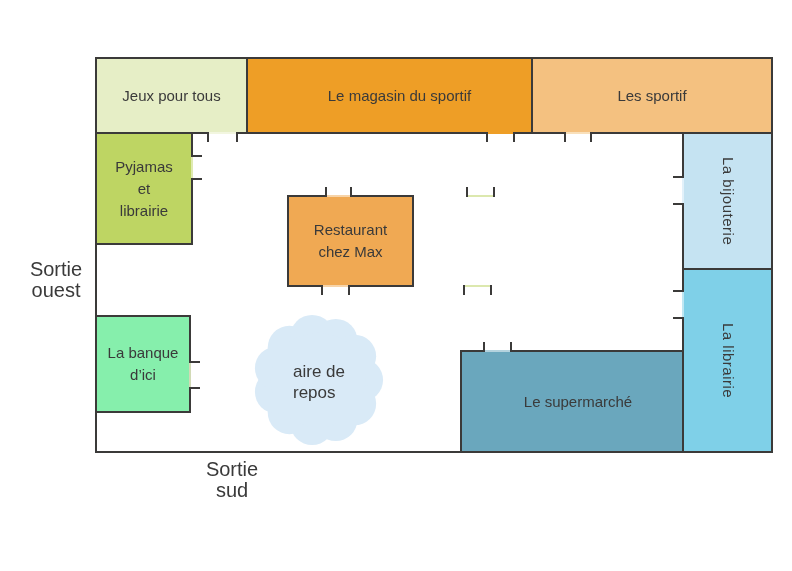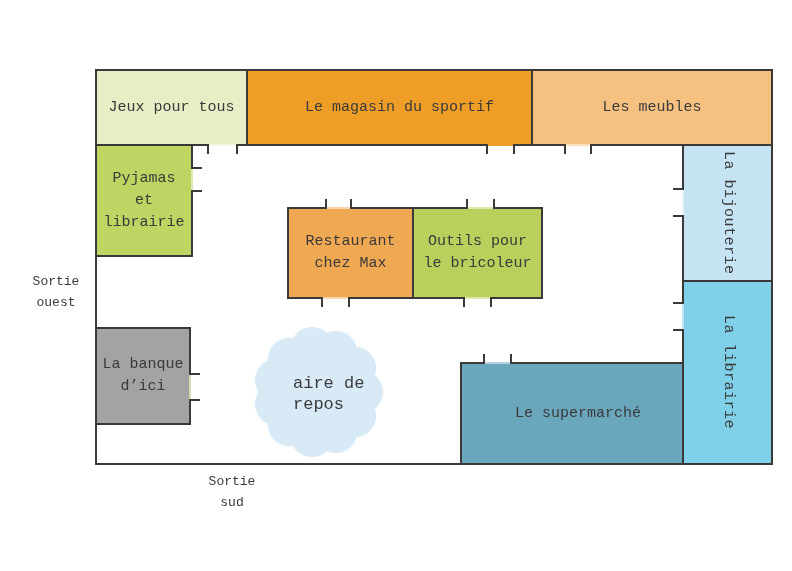--- a/index.html
+++ b/index.html
@@ -1,19 +1,19 @@
 <!DOCTYPE html>
 <html style="--wall: #3b3a39; --text: #3a3a3a;"><head>
 <meta charset="utf-8">
 <style>
   :root { --wall:#3b3a39; --text:#3a3a3a; }
   html,body{margin:0;padding:0;background:#fff;}
   #stage{
     position:relative;width:792px;height:501px;background:#fff;overflow:hidden;
-    font-family:Liberation Mono, monospace;color:var(--text);margin-top:12px;
+    font-family:Liberation Sans, sans-serif;color:var(--text);
   }
   
   .outer{position:absolute;left:95px;top:57px;width:678px;height:396px;
          border:2px solid var(--wall);box-sizing:border-box;z-index:1;background:#fff;}
   
   .room{position:absolute;border:2px solid var(--wall);box-sizing:border-box;z-index:2;
         display:flex;align-items:center;justify-content:center;}
   .room .lbl{font-size:15px;line-height:22px;text-align:center;color:var(--text);}
   .room .lbl span{display:block;}
   .room.vertical .lbl{writing-mode:vertical-rl;text-align:center;letter-spacing:.5px;}
@@ -45,21 +45,21 @@
   .ds i{width:2px;height:10px;top:0;}   .ds i.t1{left:-2px;}  .ds i.t2{right:-2px;}
   .dn i{width:2px;height:10px;bottom:0;}.dn i.t1{left:-2px;}  .dn i.t2{right:-2px;}
   .de i{width:10px;height:2px;left:1px;}.de i.t1{top:-2px;}   .de i.t2{bottom:-2px;}
   .dw i{width:10px;height:2px;left:-9px;}.dw i.t1{top:-2px;}  .dw i.t2{bottom:-2px;}
   
   .cloud{position:absolute;left:249px;top:311px;width:138px;height:138px;z-index:3;}
   .cloud-label{position:absolute;left:293px;top:361px;z-index:4;
                font-size:17px;line-height:21px;text-align:left;color:var(--text);}
   .cloud-label span{display:block;}
   
-  .exit{position:absolute;font-size:13px;line-height:21px;text-align:center;color:var(--text);z-index:2;}
+  .exit{position:absolute;font-size:20px;line-height:21px;text-align:center;color:var(--text);z-index:2;}
   .exit span{display:block;}
   .exit-w{left:24px;top:259px;width:64px;}
   .exit-s{left:200px;top:459px;width:64px;}
 </style>
 </head>
 <body>
 
 <div id="stage">
 
   <div class="outer"></div>
@@ -69,46 +69,40 @@
         <span>Jeux pour tous</span>
       </div>
   </div>
   <div class="room r-sportif" style="background: rgb(238, 158, 38);">
     <div class="lbl">
         <span>Le magasin du sportif</span>
       </div>
   </div>
   <div class="room r-meubles" style="background: rgb(244, 193, 128);">
     <div class="lbl">
-        <span>Les meubles</span>
+        <span>Les sportif</span>
       </div>
   </div>
   <div class="room r-pyjamas" style="background: rgb(190, 213, 99);">
     <div class="lbl">
       <span>Pyjamas</span>
         <span>et</span>
         <span>librairie</span>
     </div>
   </div>
-  <div class="room r-banque" style="background: #a3a3a3;">
+  <div class="room r-banque" style="background: #86efac;">
     <div class="lbl">
       <span>La banque</span>
         <span>d’ici</span>
     </div>
   </div>
   <div class="room r-restaurant" style="background: rgb(240, 169, 83);">
     <div class="lbl">
       <span>Restaurant</span>
         <span>chez Max</span>
-    </div>
-  </div>
-  <div class="room r-outils" style="background: rgb(185, 209, 92);">
-    <div class="lbl">
-      <span>Outils pour</span>
-        <span>le bricoleur</span>
     </div>
   </div>
   <div class="room r-bijouterie vertical" style="background: rgb(197, 227, 242);">
     <div class="lbl">
         <span>La bijouterie</span>
       </div>
   </div>
   <div class="room r-librairie vertical" style="background: rgb(127, 208, 232);">
     <div class="lbl">
         <span>La librairie</span>

